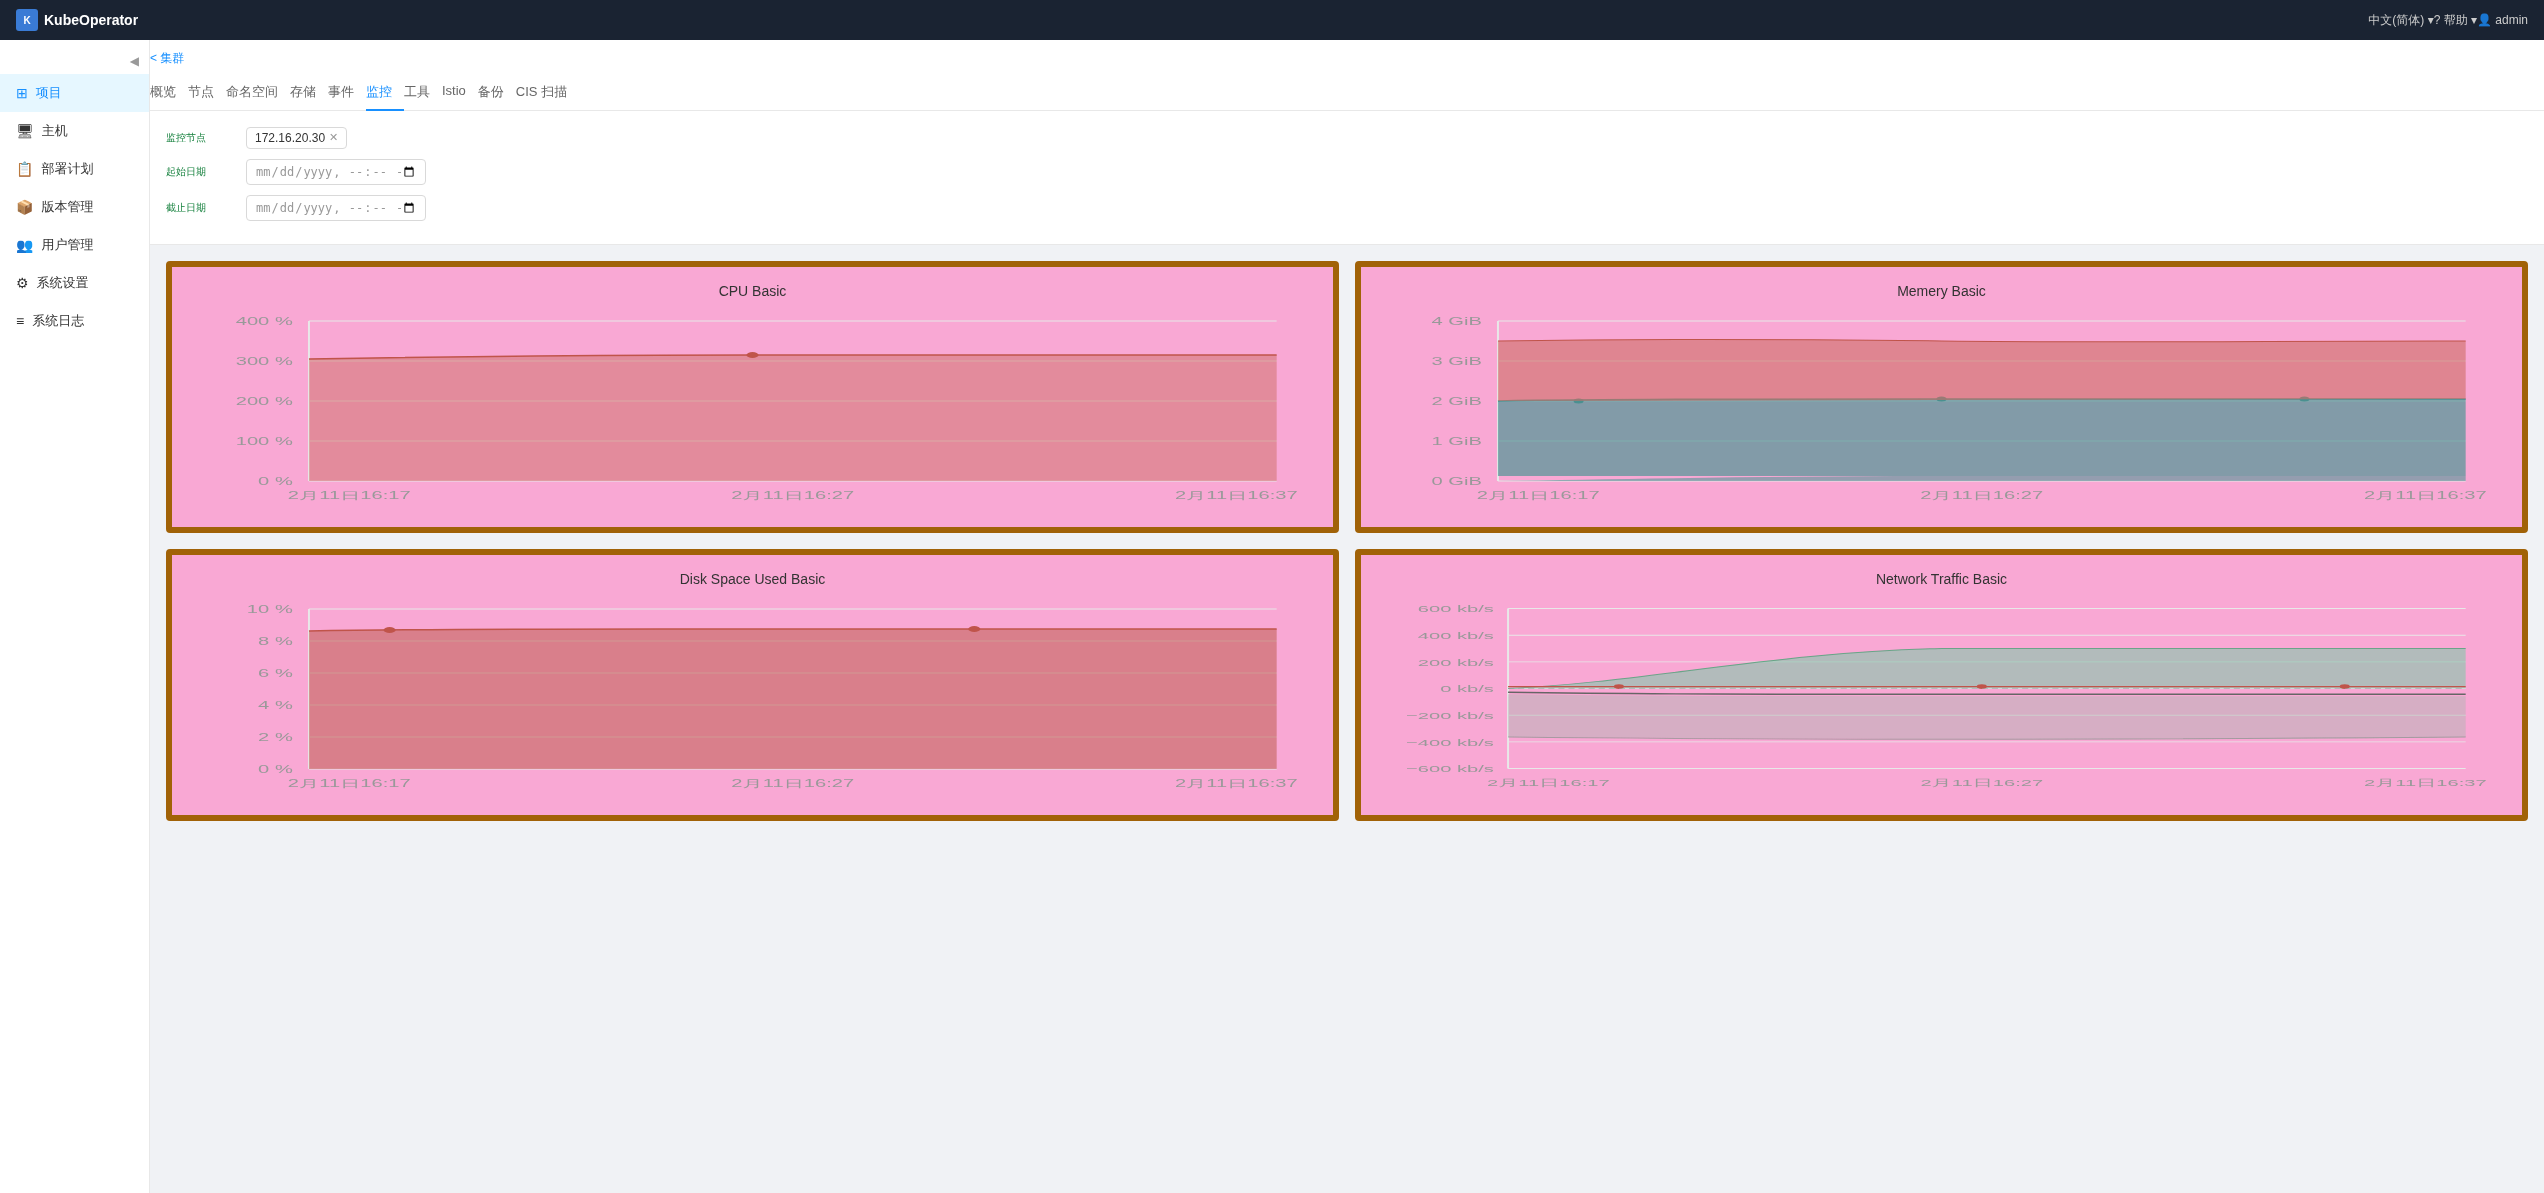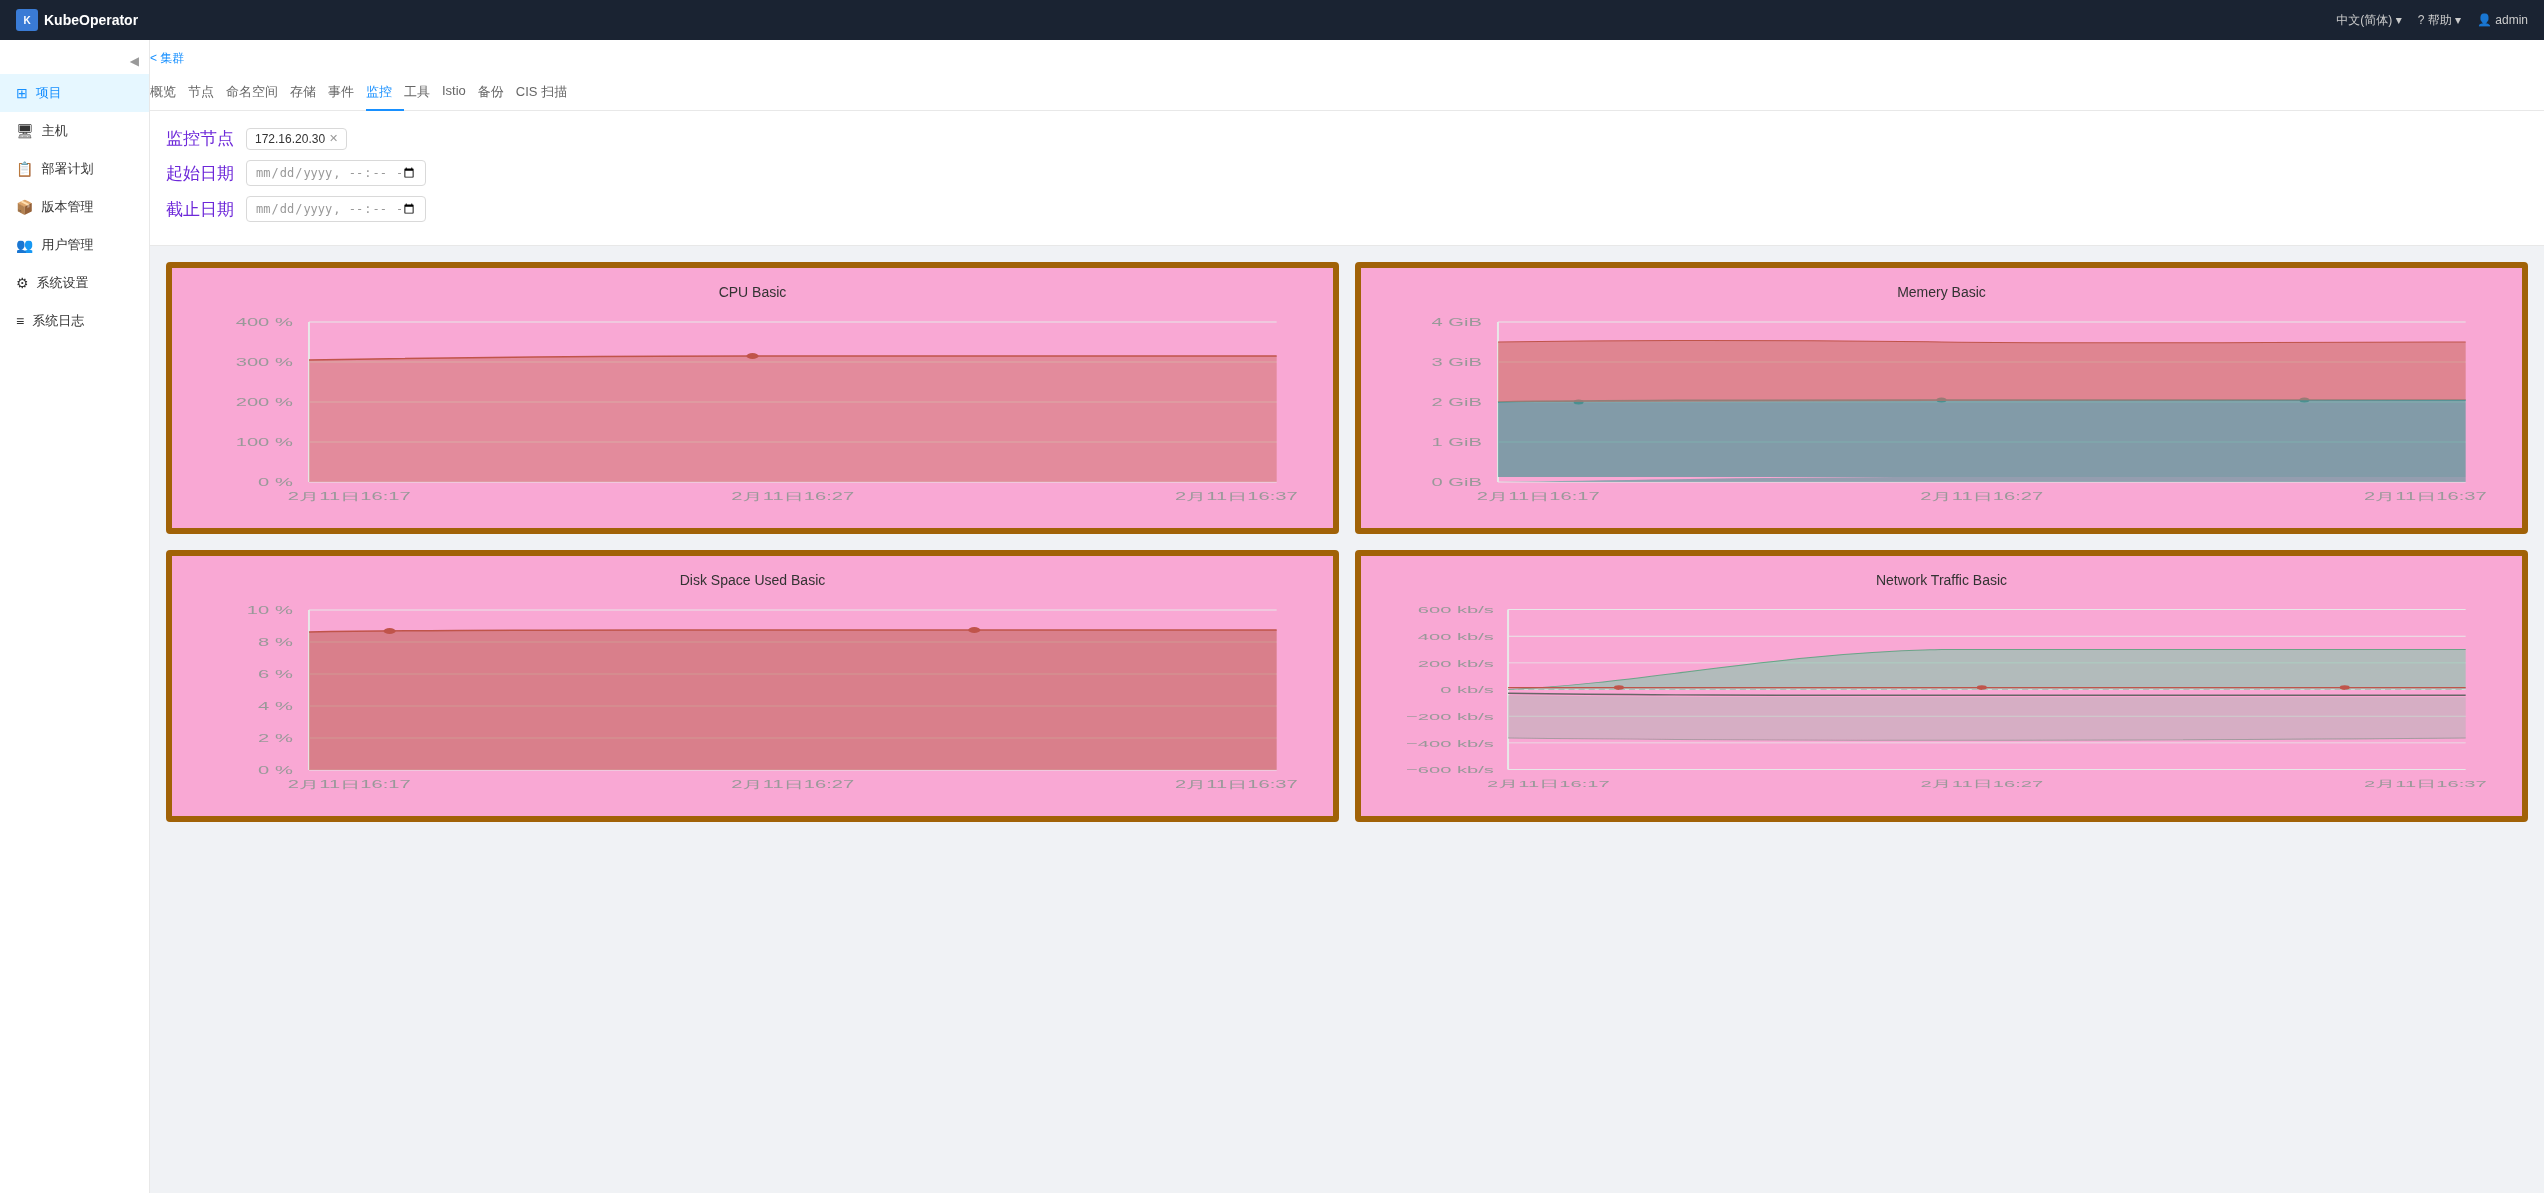--- a/index.html
+++ b/index.html
@@ -30,21 +30,20 @@
       border-radius: 3px;
       display: flex;
       align-items: center;
       justify-content: center;
       font-size: 10px;
       color: #fff;
     }
     .topbar-right {
       display: flex;
       align-items: center;
-      gap: 16px;
       font-size: 12px;
       color: #ccc;
     }
     .topbar-right span { cursor: pointer; }
 
     
     .layout {
       display: flex;
       height: calc(100vh - 40px);
     }
@@ -116,22 +115,22 @@
       border-bottom: 1px solid #e8e8e8;
     }
     .filter-row {
       display: flex;
       align-items: center;
       margin-bottom: 10px;
     }
     .filter-row:last-child { margin-bottom: 7px; }
     .filter-label {
       width: 80px;
-      color: #6d28d9;
-      font-size: 17px;
+      color: #15803d;
+      font-size: 10px;
       flex-shrink: 0;
     }
     .filter-control {
       display: flex;
       align-items: center;
       gap: 6px;
     }
     .node-select {
       background: #fff;
       border: 1px solid #d9d9d9;

